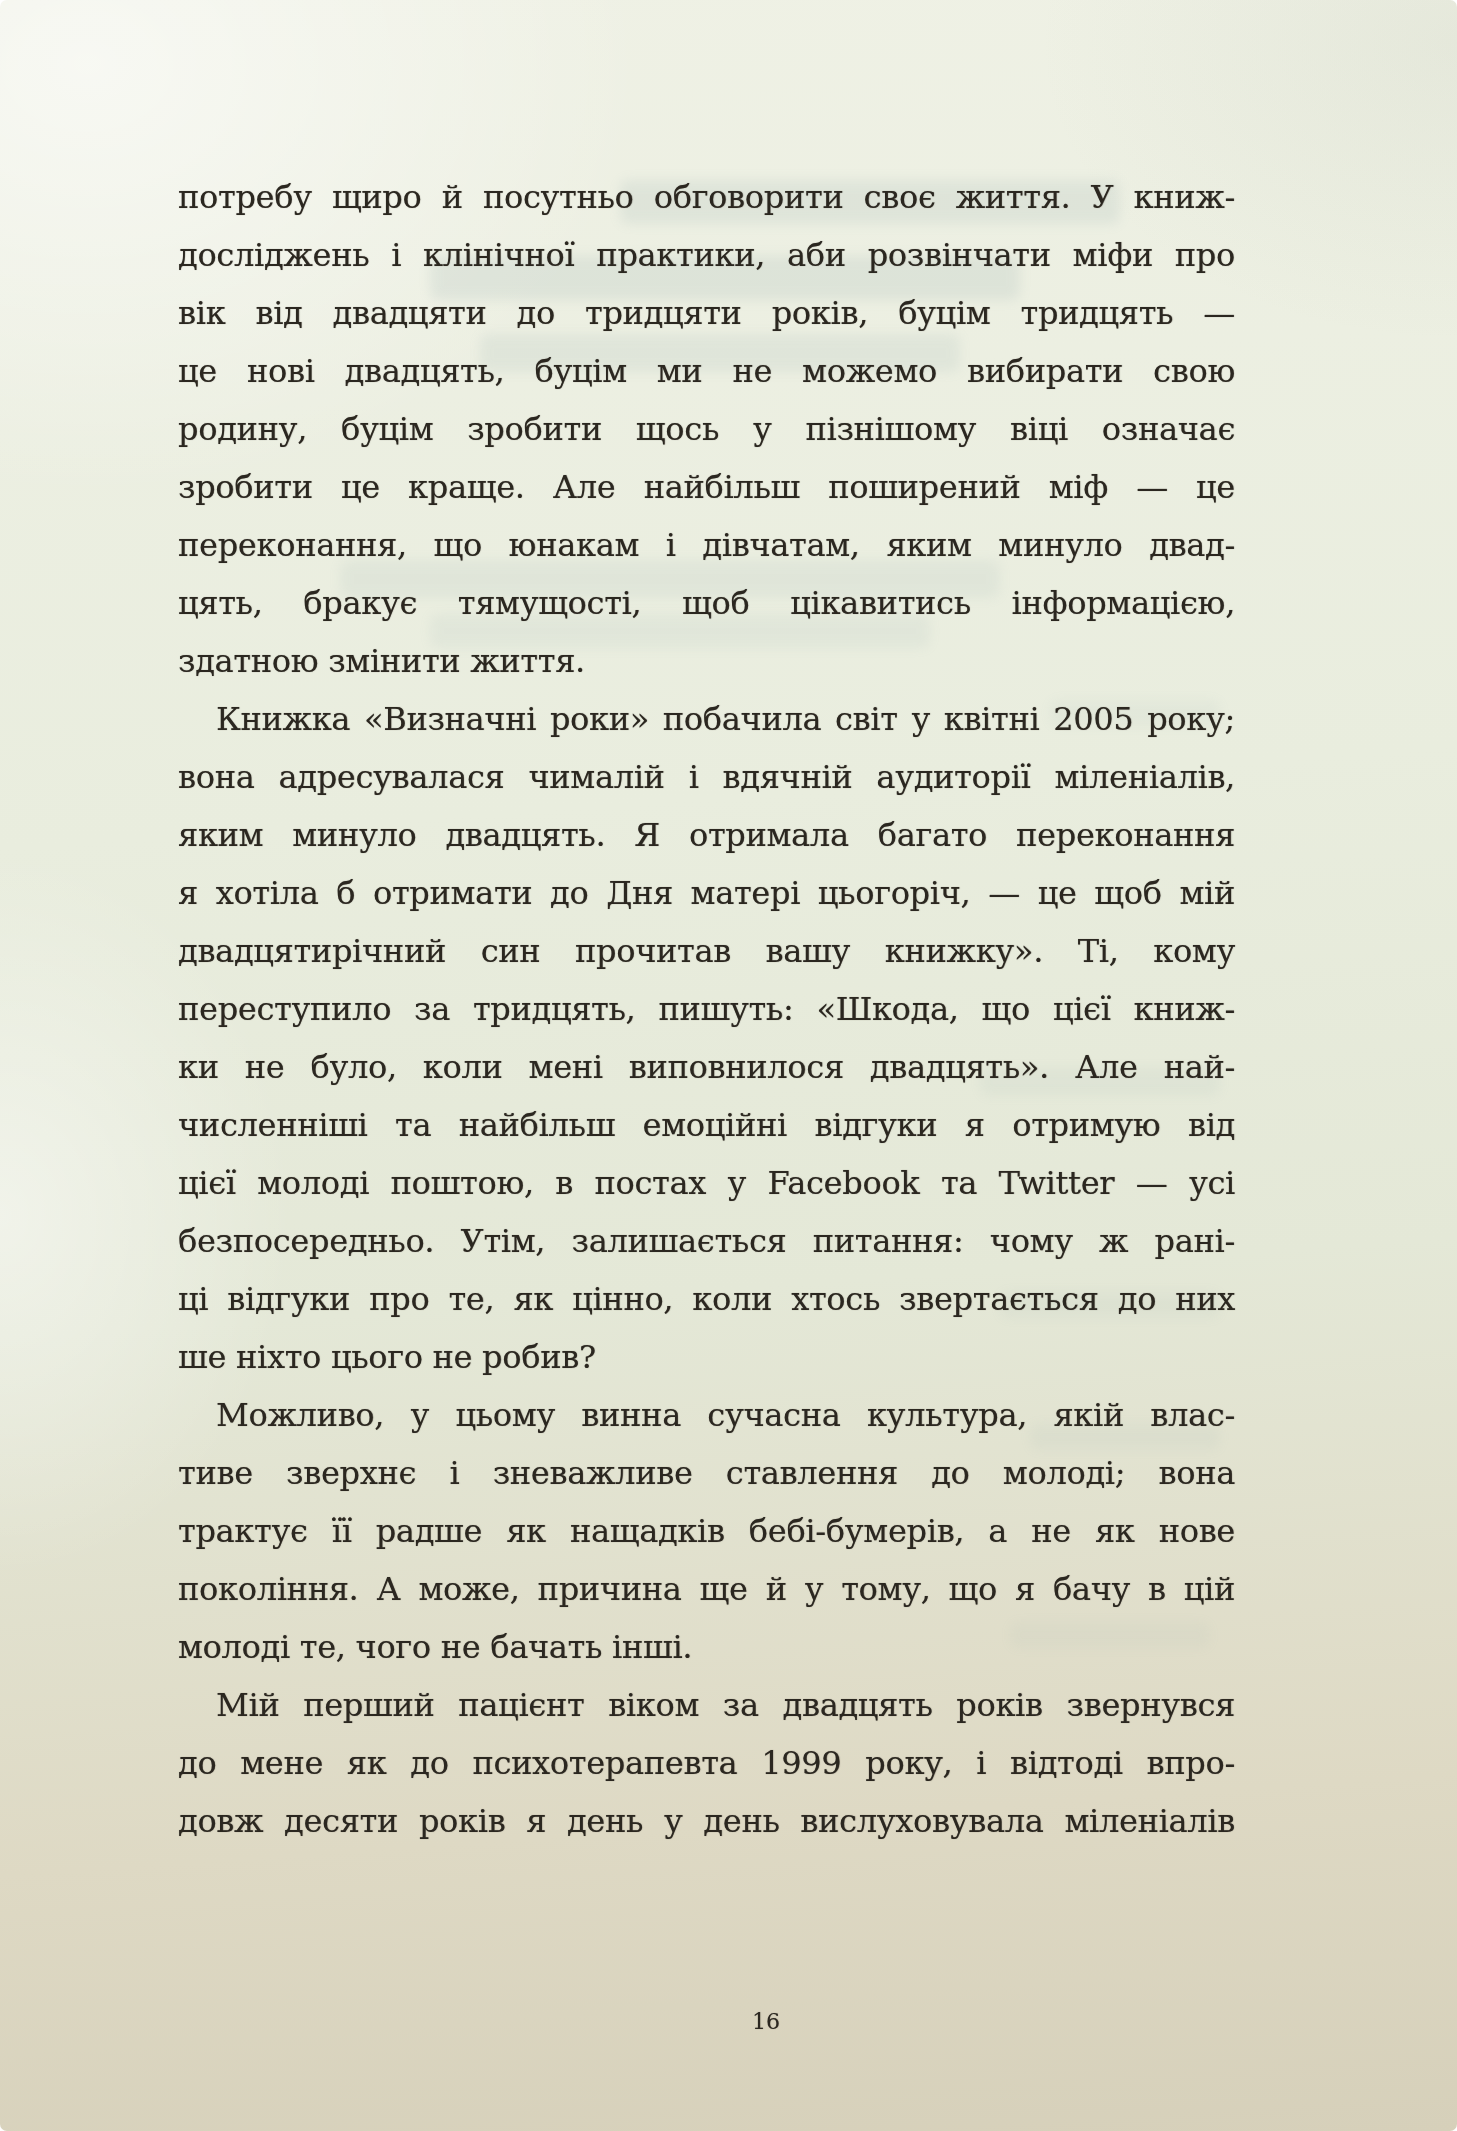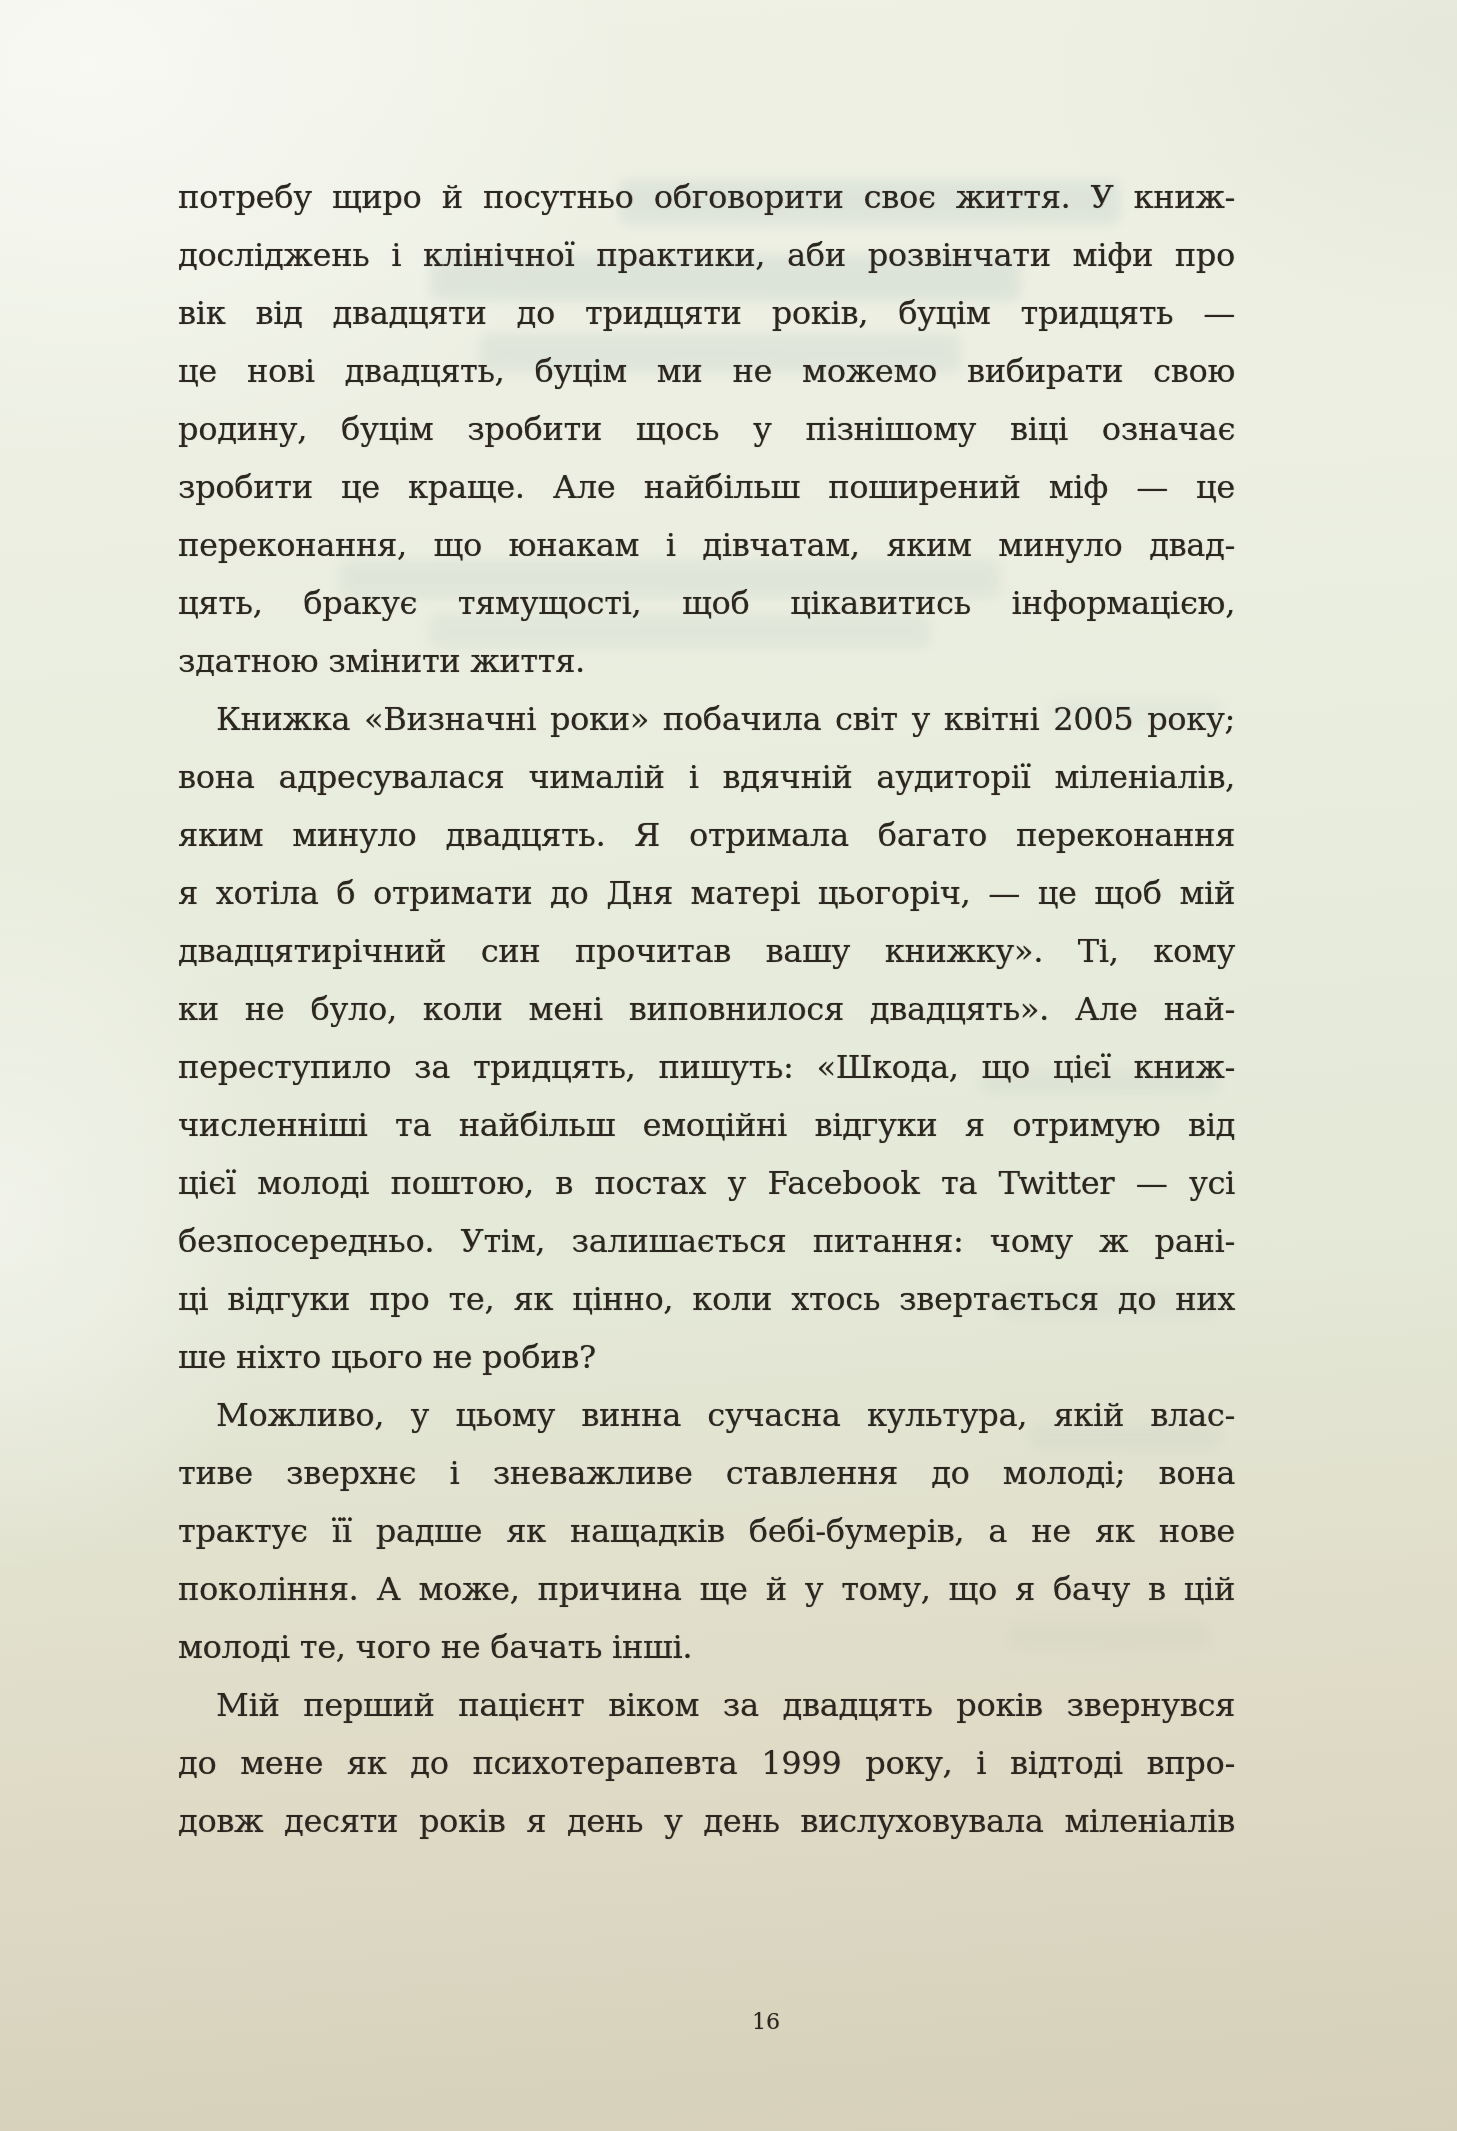--- a/index.html
+++ b/index.html
@@ -14,20 +14,21 @@
 
   
   .page {
     position: absolute;
     inset: 0;
     background:
       radial-gradient(900px 700px at 6% 3%, rgba(255,255,255,0.55), rgba(255,255,255,0) 62%),
       radial-gradient(420px 520px at 0% 57%, rgba(255,255,255,0.45), rgba(255,255,255,0) 70%),
       radial-gradient(700px 500px at 100% 2%, rgba(150,160,140,0.10), rgba(150,160,140,0) 60%),
       linear-gradient(176deg, #eff1e5 0%, #e9edde 38%, #e4e8d7 60%, #ded9c4 84%, #d6d0ba 100%);
+    border-radius: 7px;
   }
 
   
   .ghost {
     position: absolute;
     border-radius: 8px;
     background: #87a2a3;
     filter: blur(6px);
   }
 
@@ -94,22 +95,22 @@
       <div class="line">цять, бракує тямущості, щоб цікавитись інформацією,</div>
       <div class="line last">здатною змінити життя.</div>
     </div>
 
     <div>
       <div class="line indent">Книжка «Визначні роки» побачила світ у квітні 2005 року;</div>
       <div class="line">вона адресувалася чималій і вдячній аудиторії міленіалів,</div>
       <div class="line">яким минуло двадцять. Я отримала багато переконання</div>
       <div class="line">я хотіла б отримати до Дня матері цьогоріч, — це щоб мій</div>
       <div class="line">двадцятирічний син прочитав вашу книжку». Ті, кому</div>
+      <div class="line">переступило за тридцять, пишуть: «Шкода, що цієї книж-</div>
       <div class="line">ки не було, коли мені виповнилося двадцять». Але най-</div>
-      <div class="line">переступило за тридцять, пишуть: «Шкода, що цієї книж-</div>
       <div class="line">численніші та найбільш емоційні відгуки я отримую від</div>
       <div class="line">
         <span>цієї молоді поштою, в постах у</span>
         <span class="it">Facebook</span>
         <span>та</span>
         <span class="it">Twitter</span>
         <span>— усі</span>
       </div>
       <div class="line">безпосередньо. Утім, залишається питання: чому ж рані-</div>
       <div class="line">ці відгуки про те, як цінно, коли хтось звертається до них</div>

